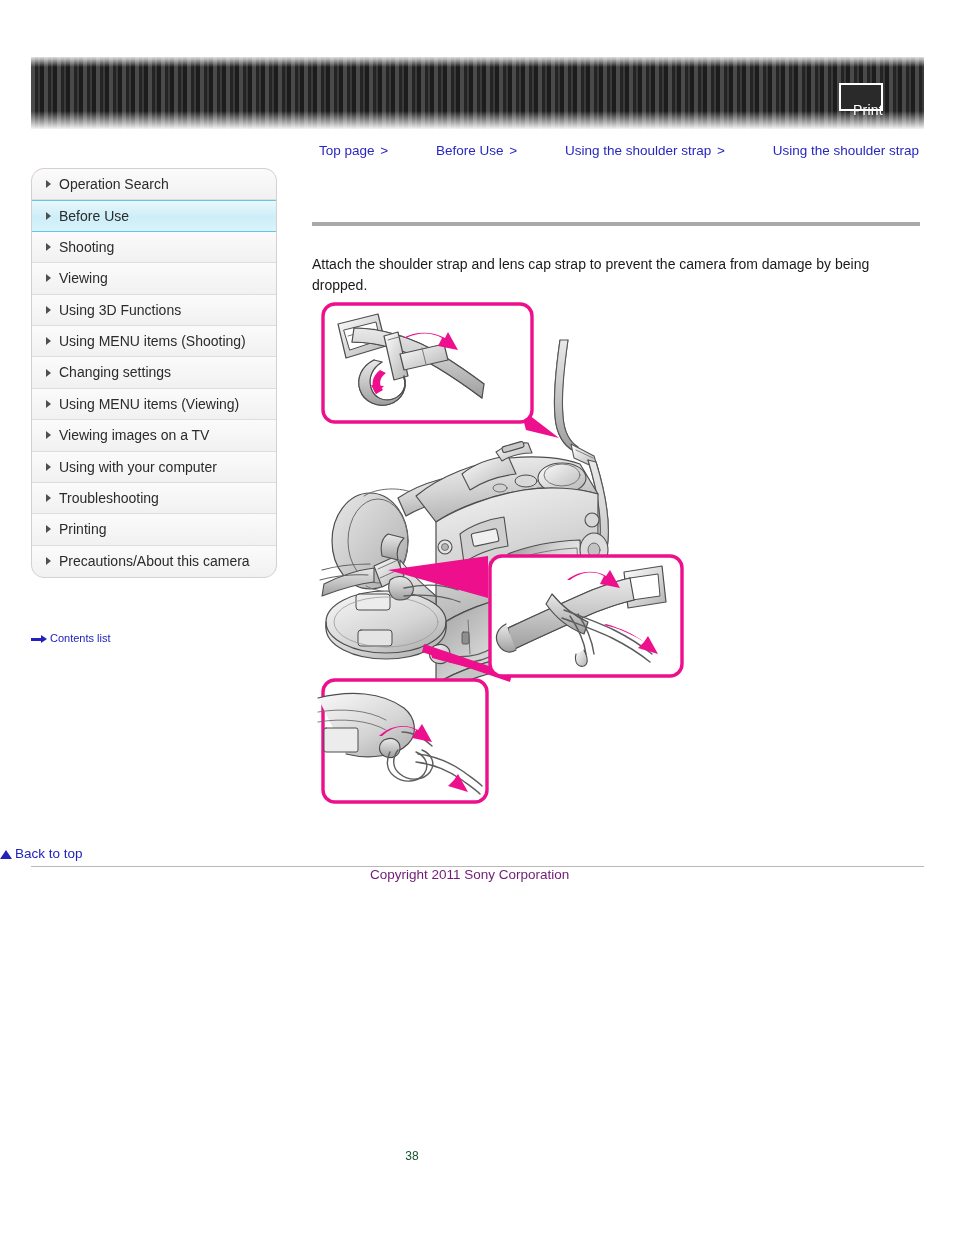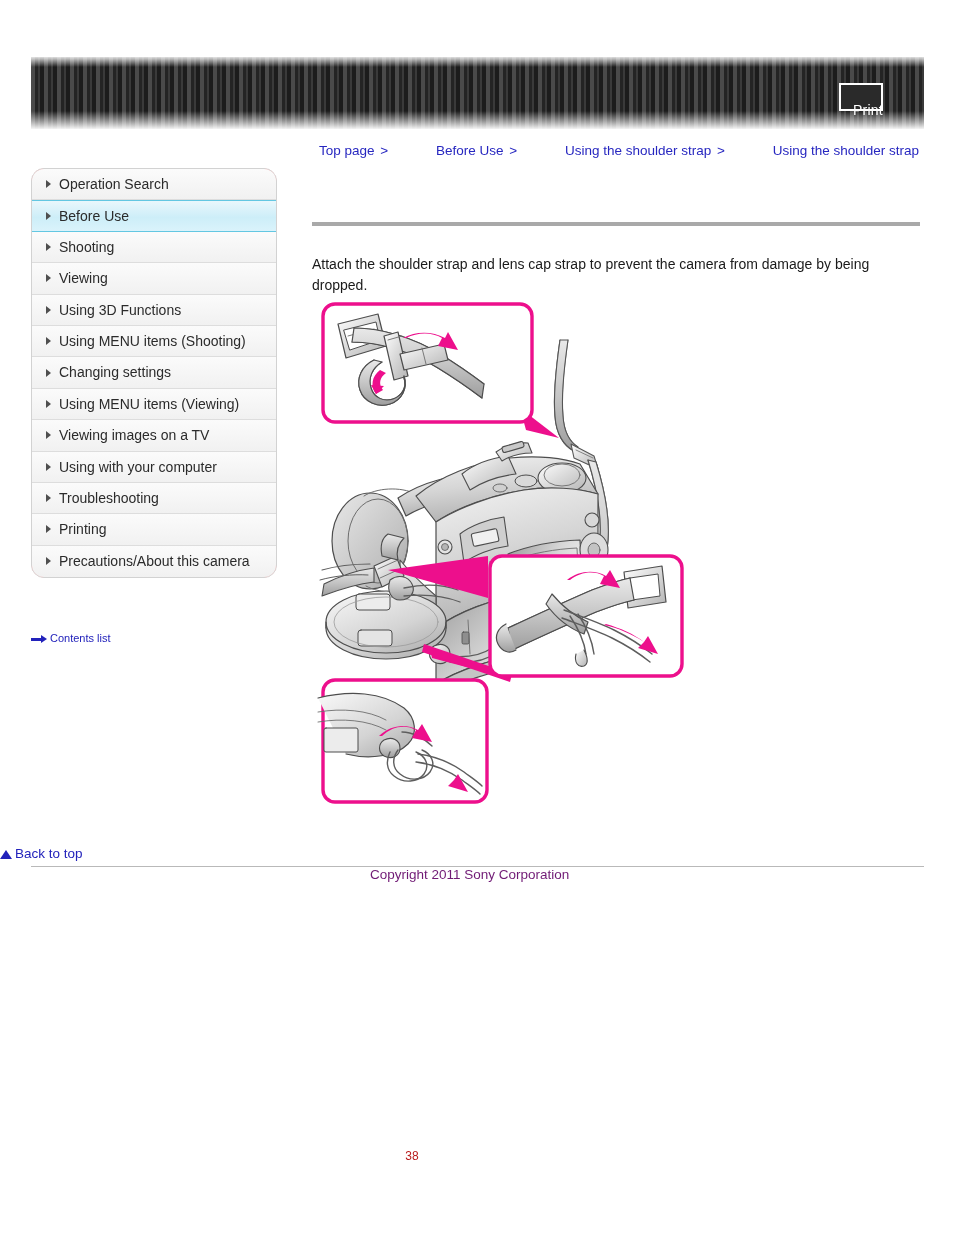--- a/index.html
+++ b/index.html
@@ -223,21 +223,21 @@
     color: #701a75;
     white-space: nowrap;
   }
   #page-number {
     position: absolute;
     left: 0;
     top: 1149px;
     width: 824px;
     text-align: center;
     font-size: 12px;
-    color: #b91c1c;
+    color: #14532d;
   }
 </style>
 </head>
 <body>
 
 <div id="header-banner">
   <button id="print-button">Print</button>
 </div>
 
 <div id="breadcrumb">

